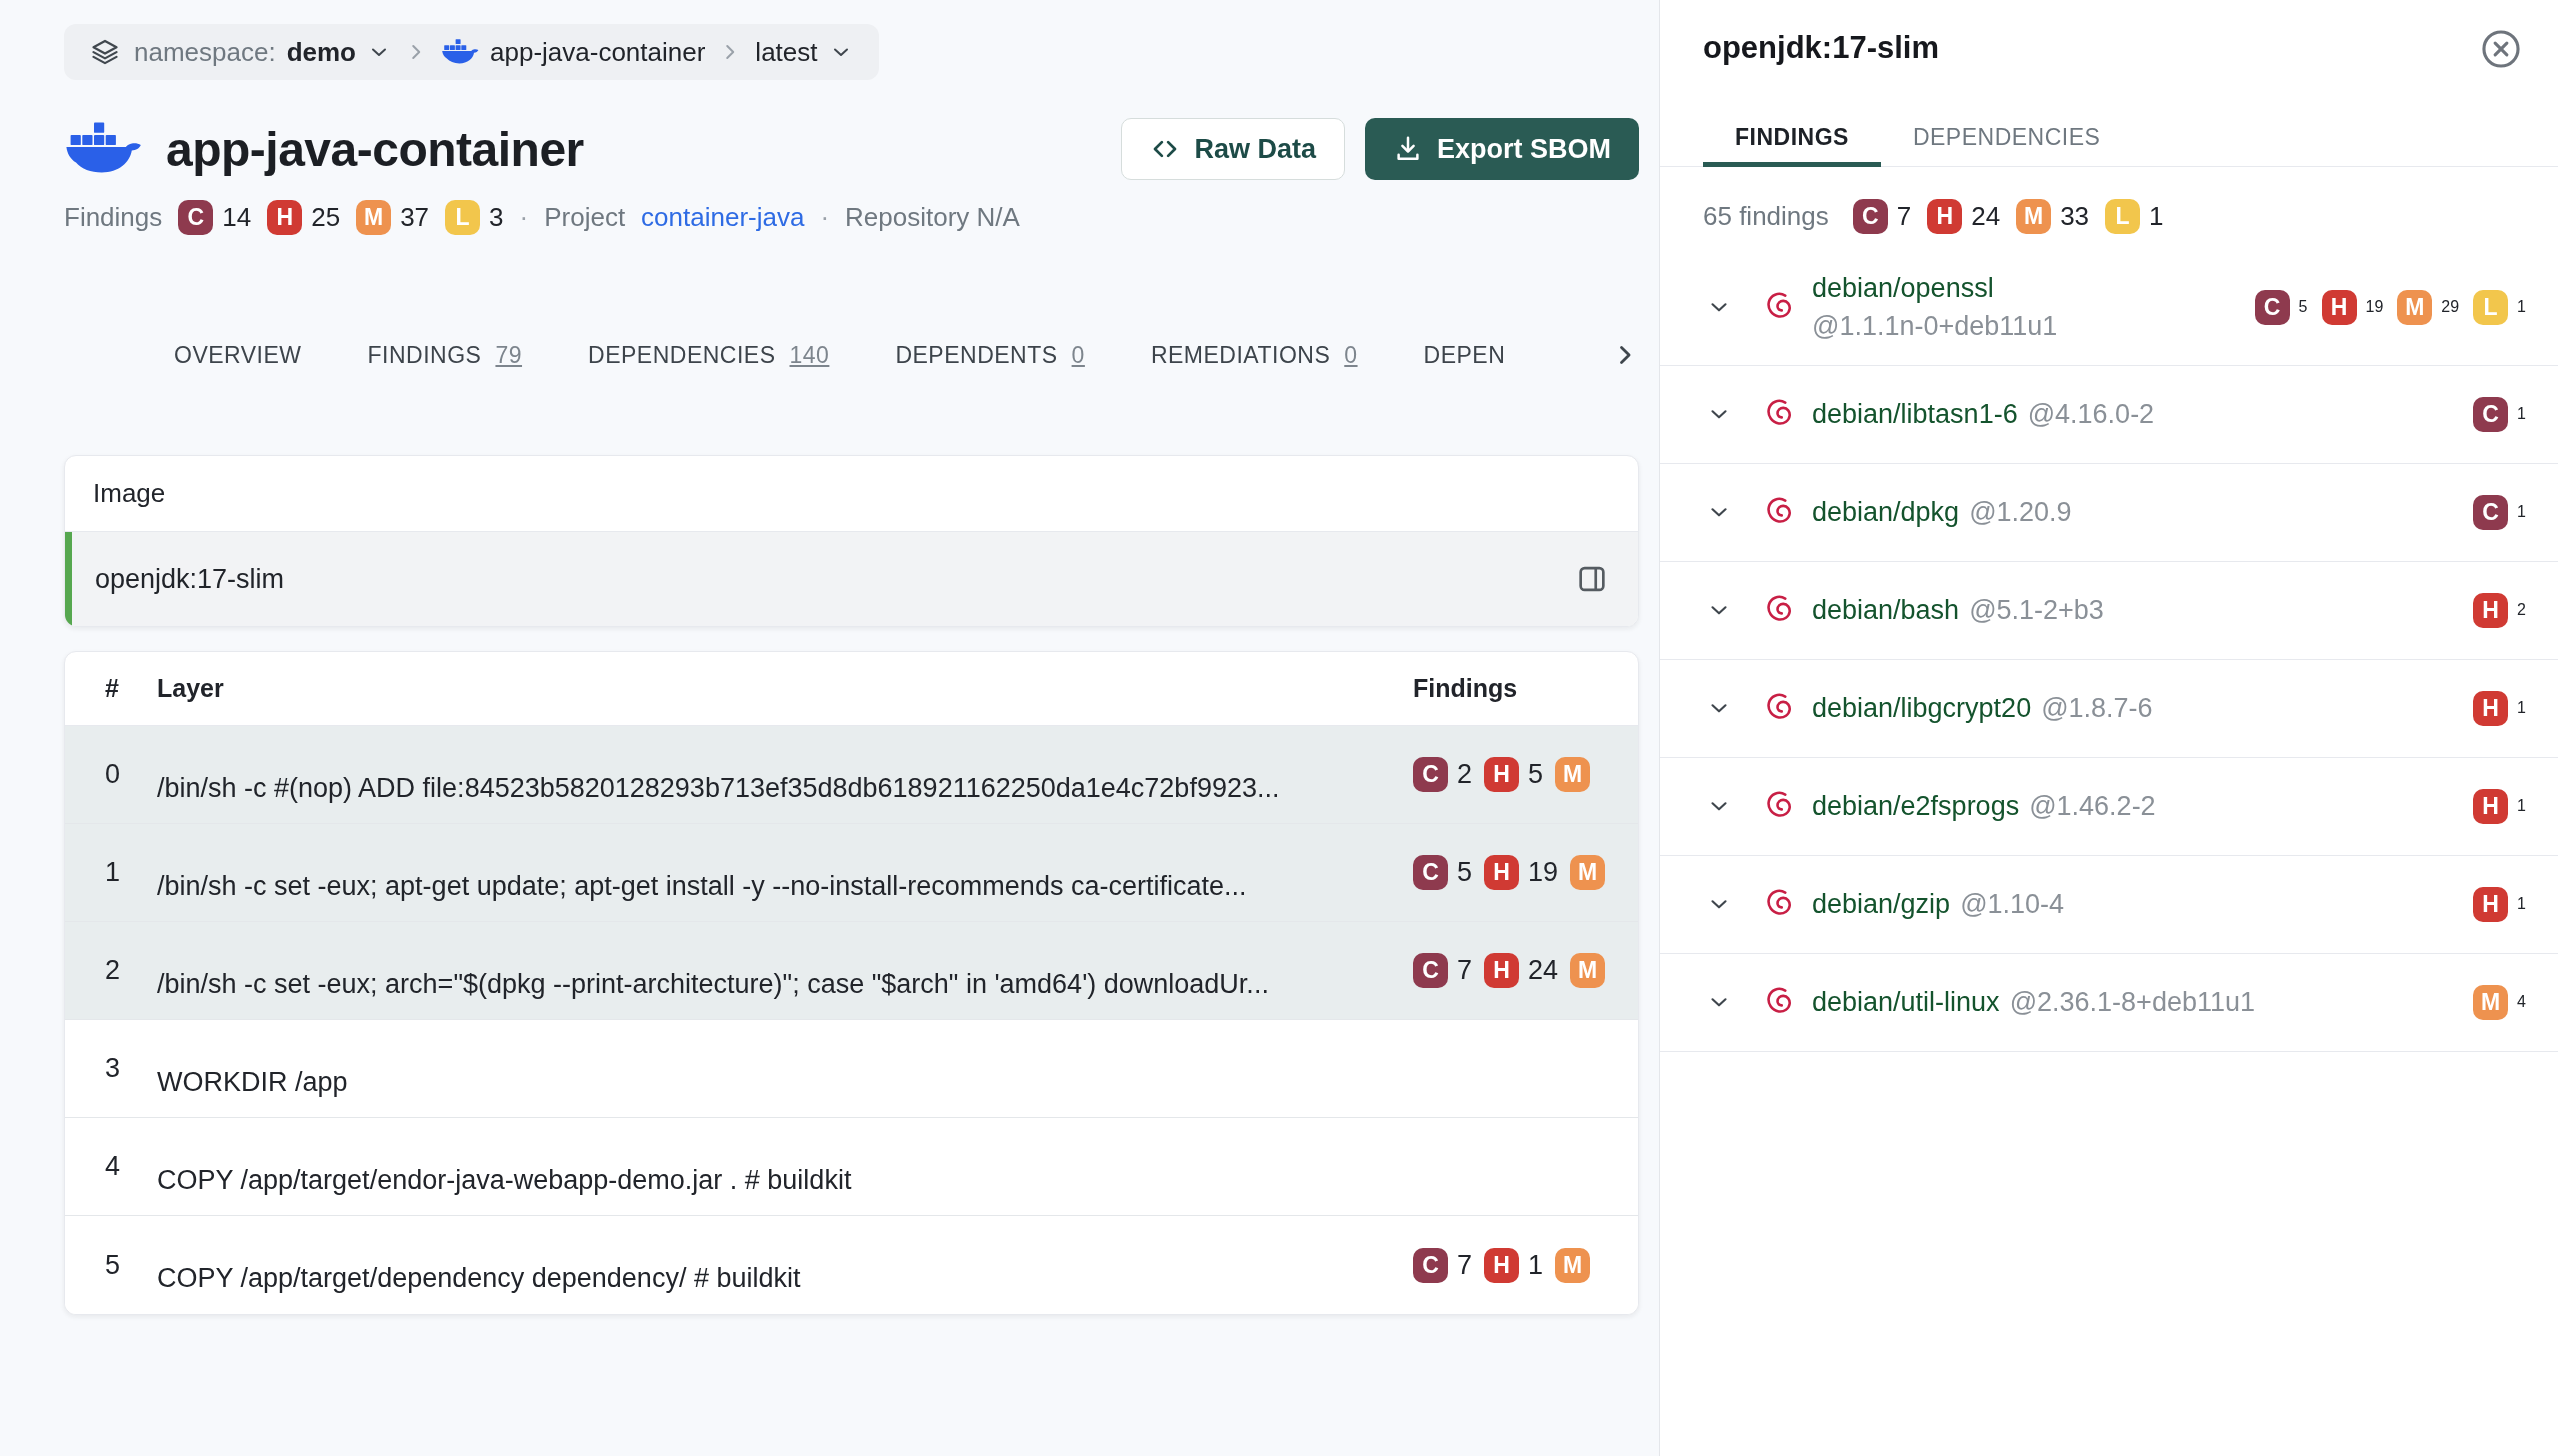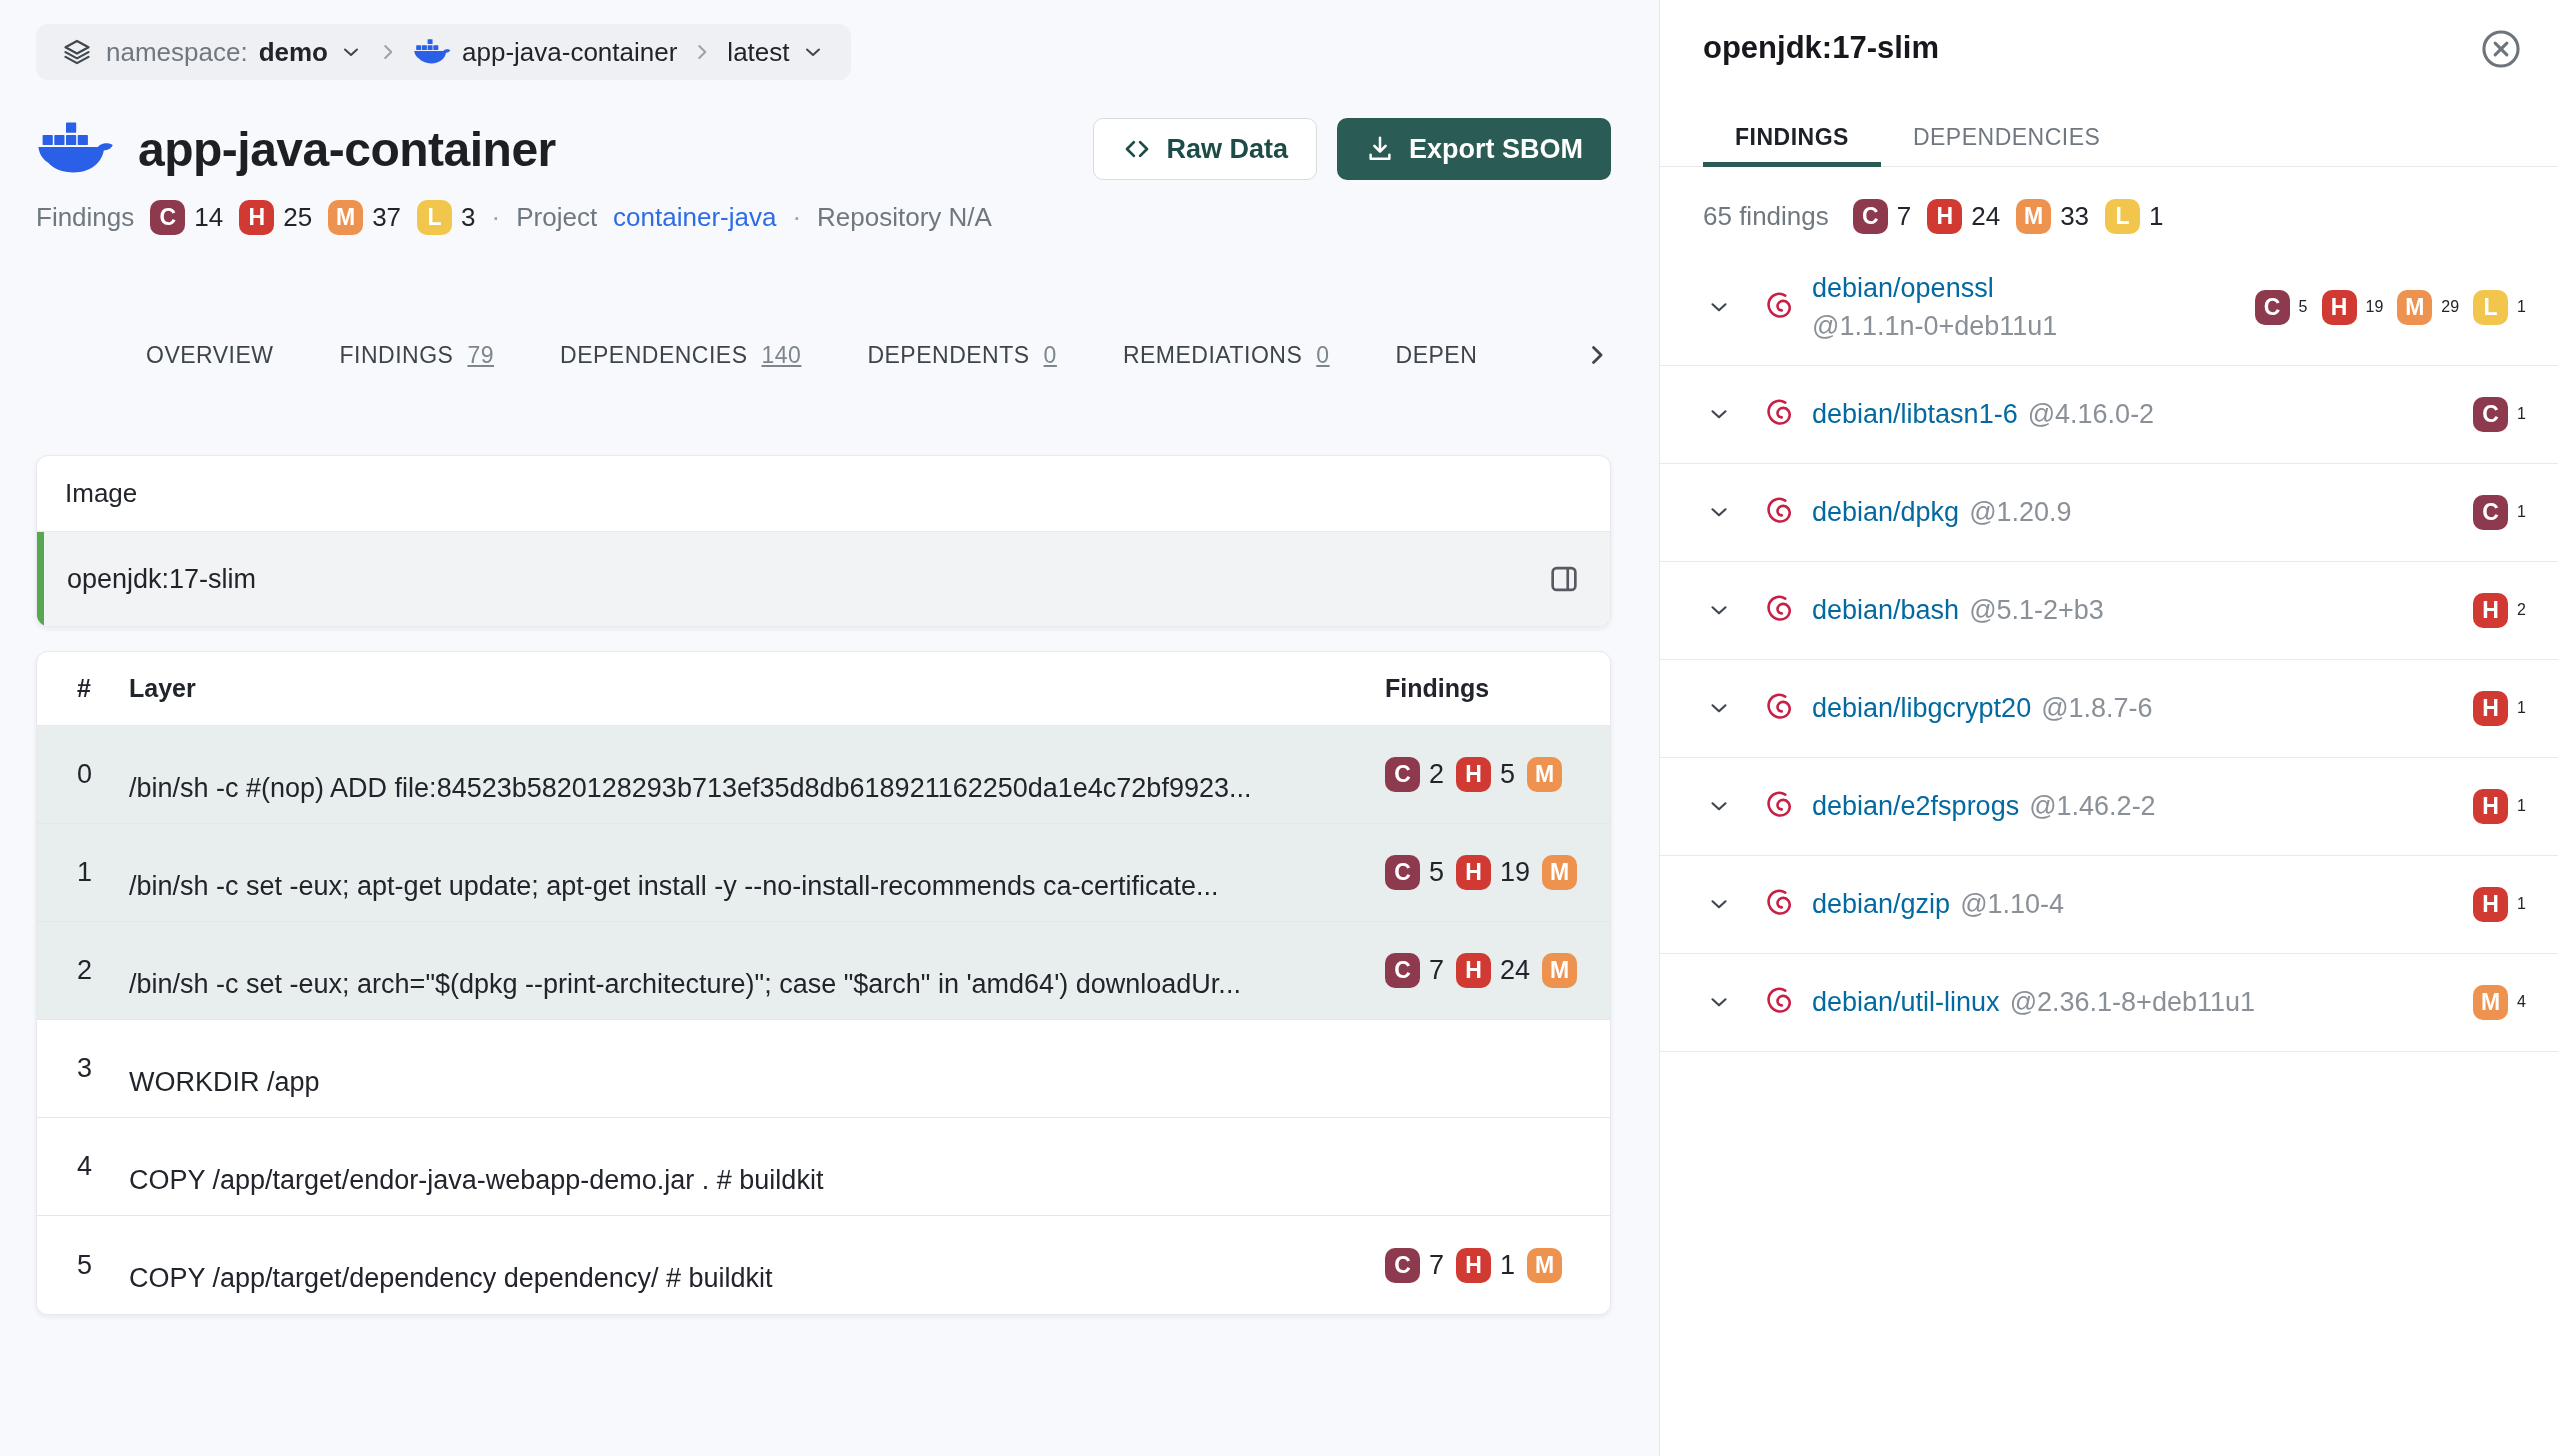--- a/index.html
+++ b/index.html
@@ -2,21 +2,21 @@
 <html><head>
 <meta charset="utf-8">
 <style>
   *{box-sizing:border-box;margin:0;padding:0;}
   html,body{width:2558px;height:1456px;}
   body{font-family:"Liberation Sans","DejaVu Sans",sans-serif;background:#f7f9fc;position:relative;overflow:hidden;color:#21242a;}
   svg{display:block;}
   button{font-family:inherit;background:none;border:none;cursor:pointer;color:inherit;}
 
   
-  .main{position:absolute;left:0;top:0;width:1659px;height:1456px;overflow:hidden;}
+  .main{position:absolute;left:0;top:0;width:1659px;height:1456px;overflow:hidden;padding-left:28px;}
   .main-inner{padding:24px 0 0 36px;width:1611px;}
 
   .breadcrumb{display:inline-flex;align-items:center;height:56px;background:#eef0f3;border-radius:12px;padding:0 26px;gap:14px;font-size:26px;color:#21242a;}
   .bc-group{display:inline-flex;align-items:center;gap:11px;cursor:pointer;}
   .bc-muted{color:#6f7880;}
   .bc-strong{font-weight:700;}
   .bc-med{font-weight:500;}
 
   .title-row{display:flex;align-items:center;margin-top:38px;gap:24px;}
   .page-title{font-size:48px;font-weight:700;color:#1c1f24;letter-spacing:-0.5px;}
@@ -69,21 +69,21 @@
   .ptab.active{color:#1d2127;font-weight:600;}
   .ptab.active::after{content:"";position:absolute;left:0;right:0;bottom:-1px;height:5px;background:#2a5b54;}
   .panel-summary{display:flex;align-items:center;gap:16px;margin-top:32px;font-size:26px;}
   .summary-text{color:#6f7880;margin-right:8px;}
   .pkg-list{margin:16px -43px 0;}
   .pkg-row{display:flex;align-items:center;padding:22px 32px 22px 46px;border-bottom:1px solid #e7e9ee;min-height:98px;cursor:pointer;gap:18px;background:#fff;}
   .pkg-chevron{flex-shrink:0;}
   .debian-icon{flex-shrink:0;margin-left:14px;}
   .pkg-text{display:flex;align-items:center;gap:10px;font-size:27px;min-width:0;}
   .pkg-text.stacked{flex-direction:column;align-items:flex-start;gap:6px;line-height:1.2;}
-  .pkg-name{color:#0369a1;font-weight:500;}
+  .pkg-name{color:#14532d;font-weight:500;}
   .pkg-version{color:#8a9097;}
   .pkg-badges{margin-left:auto;display:flex;align-items:center;gap:14px;flex-shrink:0;}
 </style>
 </head>
 <body>
 
 <div class="main">
   <div class="main-inner">
 
     

